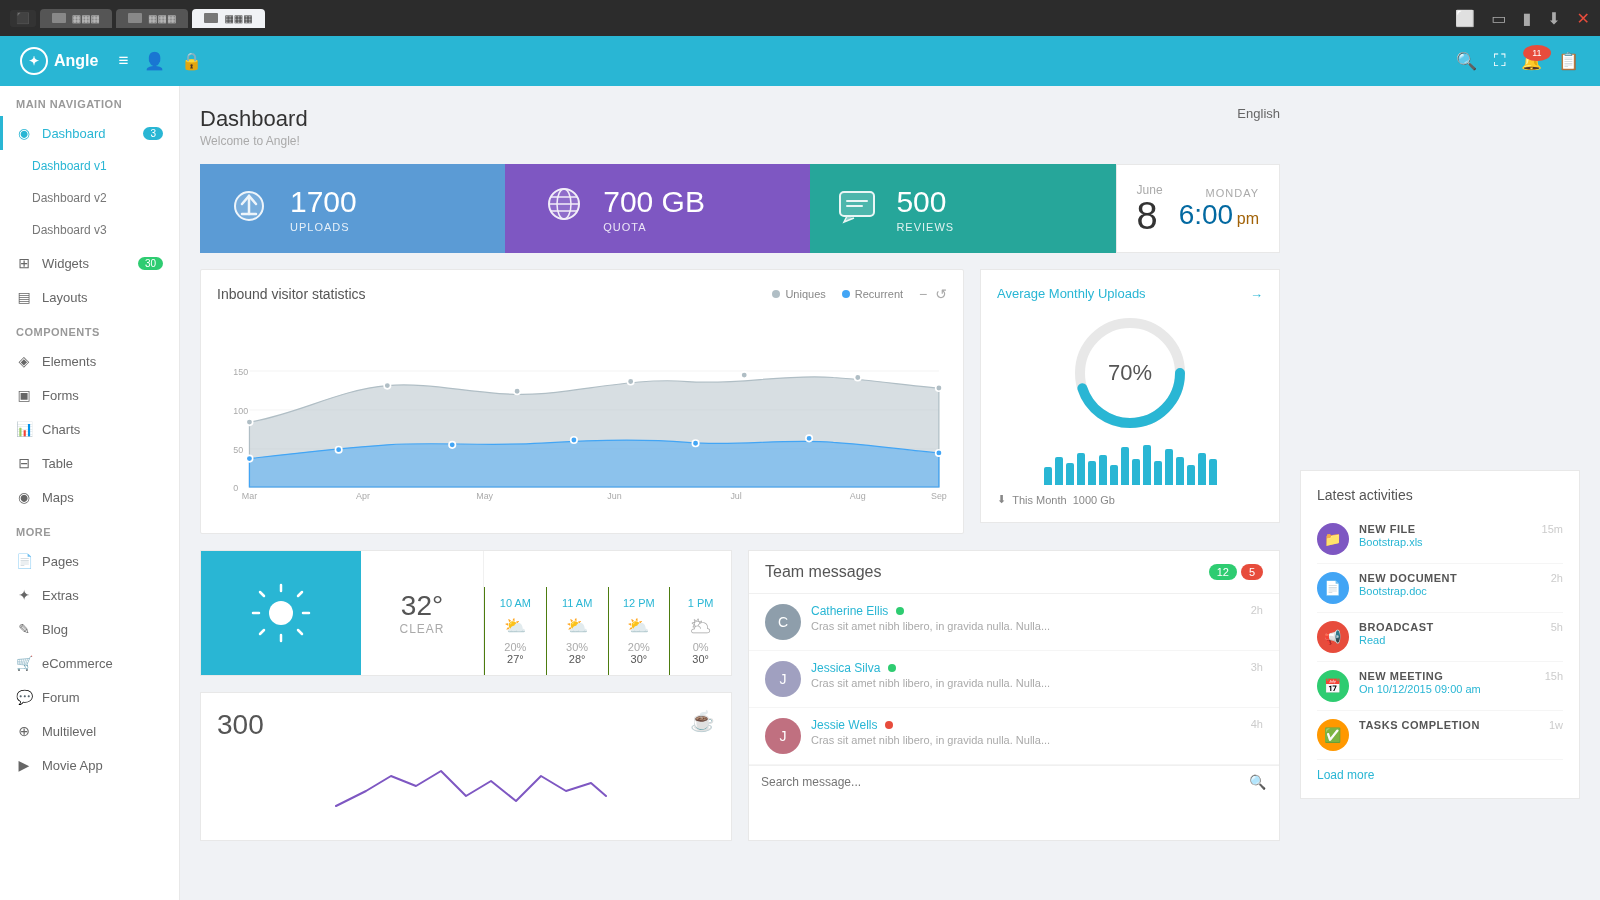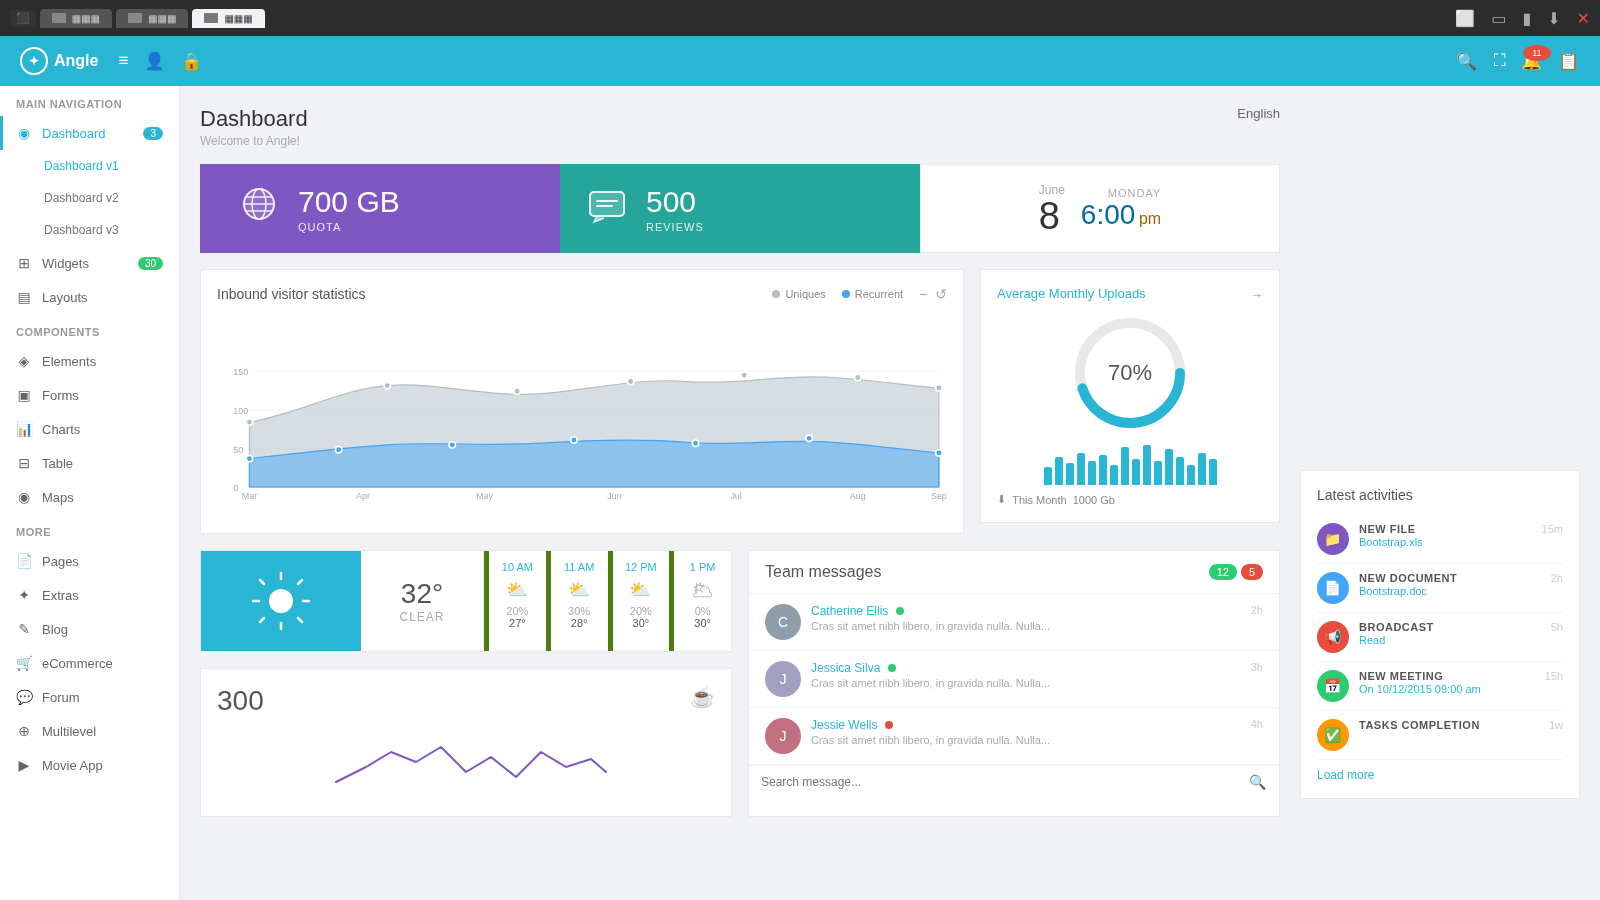--- a/index.html
+++ b/index.html
@@ -55,21 +55,21 @@
       border-right: 1px solid #e8e8e8;
       overflow-y: auto;
       flex-shrink: 0;
     }
     .sidebar-section-title { padding: 12px 16px 6px; font-size: 11px; color: #999; font-weight: 600; text-transform: uppercase; letter-spacing: 0.5px; }
     .sidebar-item {
       display: flex; align-items: center; padding: 9px 16px; cursor: pointer; color: #666;
       position: relative; gap: 10px;
     }
     .sidebar-item.active { color: #29b6d4; border-left: 3px solid #29b6d4; padding-left: 13px; }
-    .sidebar-item.sub-item { padding-left: 44px; font-size: 12px; color: #777; }
+    .sidebar-item.sub-item { padding-left: 32px; font-size: 12px; color: #777; }
     .sidebar-item.sub-item.active-sub { color: #29b6d4; }
     .sidebar-icon { font-size: 14px; width: 16px; text-align: center; }
     .sidebar-badge { margin-left: auto; background: #29b6d4; color: #fff; border-radius: 10px; padding: 1px 7px; font-size: 10px; }
     .sidebar-badge.green { background: #2ecc71; }
 
     
     .content { flex: 1; overflow-y: auto; padding: 20px; }
 
     
     .page-header { display: flex; justify-content: space-between; align-items: flex-start; margin-bottom: 16px; }
@@ -122,21 +122,21 @@
     .avg-footer { font-size: 11px; color: #888; margin-top: 8px; display: flex; align-items: center; gap: 6px; }
 
     
     .bottom-row { display: grid; grid-template-columns: 1fr 1fr; gap: 16px; }
     .weather-card { background: #fff; border: 1px solid #e8e8e8; }
     .weather-main { background: #29b6d4; padding: 20px; display: flex; align-items: center; justify-content: center; }
     .weather-current { background: #fff; padding: 16px 20px; display: flex; align-items: center; justify-content: center; flex-direction: column; }
     .weather-temp-big { font-size: 28px; color: #555; }
     .weather-condition { font-size: 12px; color: #aaa; text-transform: uppercase; letter-spacing: 1px; }
     .weather-hourly { display: flex; flex: 1; }
-    .weather-hour { flex: 1; border-left: 5px solid #4d7c0f; padding: 10px 8px; text-align: center; font-size: 11px; color: #888; }
+    .weather-hour { flex: 1; border-left: 1px solid #4d7c0f; padding: 10px 8px; text-align: center; font-size: 11px; color: #888; margin-top: 36px; }
     .weather-hour-time { color: #29b6d4; font-size: 11px; margin-bottom: 6px; }
     .weather-icon { font-size: 18px; color: #aaa; margin: 4px 0; }
     .weather-pct { font-size: 11px; color: #aaa; }
     .weather-deg { font-size: 11px; color: #555; }
 
     
     .messages-card { background: #fff; border: 1px solid #e8e8e8; }
     .messages-header { padding: 12px 16px; display: flex; align-items: center; justify-content: space-between; border-bottom: 1px solid #f0f0f0; }
     .messages-title { font-size: 16px; color: #555; }
     .messages-badges { display: flex; gap: 4px; }
@@ -327,20 +327,34 @@
 
     <div class="page-header">
       <div>
         <div class="page-title">Dashboard</div>
         <div class="page-subtitle">Welcome to Angle!</div>
       </div>
       <div class="page-lang">English</div>
     </div>
 
     <div class="stat-cards">
+      <div class="stat-card blue">
+        <div class="stat-icon" style="font-size:38px;color:rgba(255,255,255,0.8)">
+          <svg width="50" height="40" viewBox="0 0 50 40" fill="none">
+            <circle cx="25" cy="22" r="14" fill="rgba(255,255,255,0.2)" stroke="white" stroke-width="2"></circle>
+            <path d="M18 20 L25 12 L32 20" stroke="white" stroke-width="2.5" fill="none" stroke-linecap="round"></path>
+            <line x1="25" y1="12" x2="25" y2="30" stroke="white" stroke-width="2.5" stroke-linecap="round"></line>
+            <line x1="18" y1="30" x2="32" y2="30" stroke="white" stroke-width="2.5" stroke-linecap="round"></line>
+          </svg>
+        </div>
+        <div>
+          <div class="stat-value">1700</div>
+          <div class="stat-label">UPLOADS</div>
+        </div>
+      </div>
       <div class="stat-card purple">
         <div class="stat-icon">
           <svg width="46" height="40" viewBox="0 0 46 40" fill="none">
             <circle cx="23" cy="20" r="15" stroke="white" stroke-width="2" fill="rgba(255,255,255,0.15)"></circle>
             <ellipse cx="23" cy="20" rx="7" ry="15" stroke="white" stroke-width="1.5" fill="none"></ellipse>
             <line x1="8" y1="20" x2="38" y2="20" stroke="white" stroke-width="1.5"></line>
             <line x1="10" y1="13" x2="36" y2="13" stroke="white" stroke-width="1.5"></line>
             <line x1="10" y1="27" x2="36" y2="27" stroke="white" stroke-width="1.5"></line>
           </svg>
         </div>

